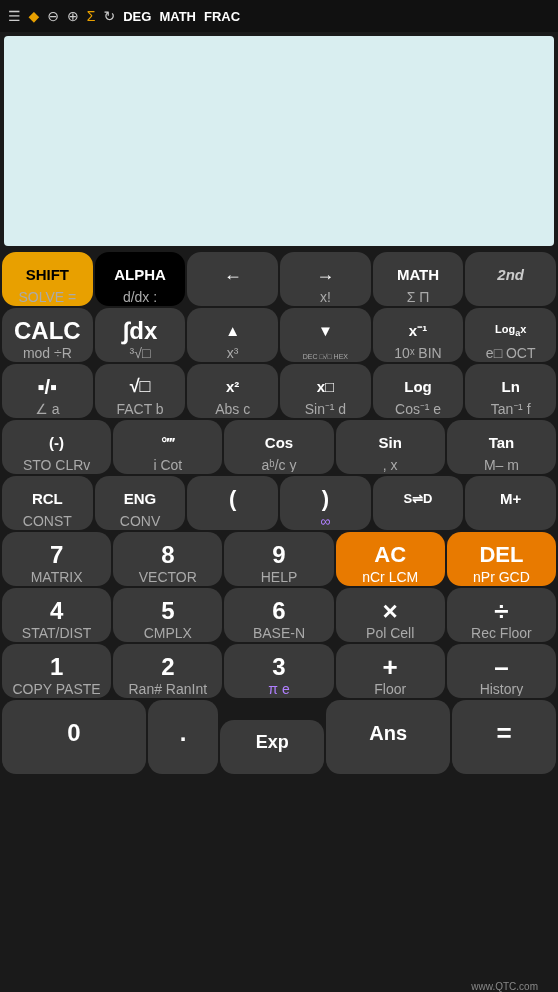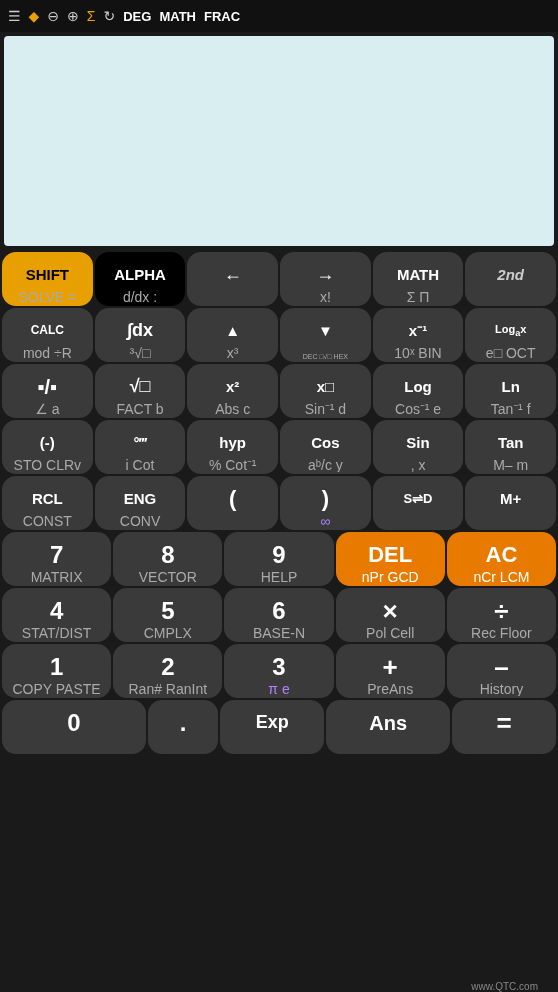--- a/index.html
+++ b/index.html
@@ -136,25 +136,25 @@
       <span class="btn-label-main">MATH</span>
       <span class="btn-sub">Σ  Π</span>
     </button>
     <button class="btn btn-2nd">
       <span class="btn-label-main" style="font-style:italic;color:#ccc;">2nd</span>
     </button>
   </div>
 
   <div class="btn-row">
     <button class="btn">
-      <span class="btn-label-main" style="font-size:12px;">CALC</span>
+      <span class="btn-label-main" style="font-size:24px;">CALC</span>
       <span class="btn-sub">mod  ÷R</span>
     </button>
     <button class="btn">
-      <span class="btn-label-main" style="font-size:18px;">∫dx</span>
+      <span class="btn-label-main" style="font-size:24px;">∫dx</span>
       <span class="btn-sub">³√□</span>
     </button>
     <button class="btn">
       <span class="btn-label-main">▲</span>
       <span class="btn-sub">x³</span>
     </button>
     <button class="btn">
       <span class="btn-label-main">▼</span>
       <span class="btn-sub" style="font-size:7px;">DEC  □√□  HEX</span>
     </button>
@@ -198,24 +198,20 @@
   <div class="btn-row">
     <button class="btn">
       <span class="btn-label-main">(-)</span>
       <span class="btn-sub">STO  CLRv</span>
     </button>
     <button class="btn">
       <span class="btn-label-main">°‴</span>
       <span class="btn-sub">i  Cot</span>
     </button>
     <button class="btn">
-      <span class="btn-label-main">hyp</span>
-      <span class="btn-sub">%  Cot⁻¹</span>
-    </button>
-    <button class="btn">
       <span class="btn-label-main">Cos</span>
       <span class="btn-sub">aᵇ/c  y</span>
     </button>
     <button class="btn">
       <span class="btn-label-main">Sin</span>
       <span class="btn-sub">,  x</span>
     </button>
     <button class="btn">
       <span class="btn-label-main">Tan</span>
       <span class="btn-sub">M–  m</span>
@@ -251,29 +247,29 @@
       <span class="btn-label-main" style="font-size:24px;">7</span>
       <span class="btn-sub">MATRIX</span>
     </button>
     <button class="btn">
       <span class="btn-label-main" style="font-size:24px;">8</span>
       <span class="btn-sub">VECTOR</span>
     </button>
     <button class="btn">
       <span class="btn-label-main" style="font-size:24px;">9</span>
       <span class="btn-sub">HELP</span>
+    </button>
+    <button class="btn btn-ac">
+      <span class="btn-label-main" style="font-size:22px;">AC</span>
+      <span class="btn-sub" style="color:#fff;">nCr  LCM</span>
     </button>
     <button class="btn btn-del">
       <span class="btn-label-main" style="font-size:22px;">DEL</span>
       <span class="btn-sub" style="color:#fff;">nPr  GCD</span>
     </button>
-    <button class="btn btn-ac">
-      <span class="btn-label-main" style="font-size:22px;">AC</span>
-      <span class="btn-sub" style="color:#fff;">nCr  LCM</span>
-    </button>
   </div>
 
   <div class="btn-row">
     <button class="btn">
       <span class="btn-label-main" style="font-size:24px;">4</span>
       <span class="btn-sub">STAT/DIST</span>
     </button>
     <button class="btn">
       <span class="btn-label-main" style="font-size:24px;">5</span>
       <span class="btn-sub">CMPLX</span>
@@ -300,36 +296,36 @@
     <button class="btn">
       <span class="btn-label-main" style="font-size:24px;">2</span>
       <span class="btn-sub">Ran#  RanInt</span>
     </button>
     <button class="btn">
       <span class="btn-label-main" style="font-size:24px;">3</span>
       <span class="btn-sub" style="color:#b080ff;">π  e</span>
     </button>
     <button class="btn">
       <span class="btn-label-main" style="font-size:26px;">+</span>
-      <span class="btn-sub">PreAns</span>
+      <span class="btn-sub">Floor</span>
     </button>
     <button class="btn">
       <span class="btn-label-main" style="font-size:26px;">–</span>
       <span class="btn-sub">History</span>
     </button>
   </div>
 
   <div class="btn-row">
     <button class="btn" style="flex:2.1;">
       <span class="btn-label-main" style="font-size:24px;">0</span>
     </button>
     <button class="btn">
       <span class="btn-label-main" style="font-size:24px;">.</span>
     </button>
-    <button class="btn" style="flex:1.5;">
+    <button class="btn" style="flex:1.5;margin-top:20px;">
       <span class="btn-label-main" style="font-size:18px;">Exp</span>
     </button>
     <button class="btn" style="flex:1.8;">
       <span class="btn-label-main" style="font-size:20px;">Ans</span>
     </button>
     <button class="btn" style="flex:1.5; background:#3a3a3a;">
       <span class="btn-label-main" style="font-size:26px;">=</span>
     </button>
   </div>
 

